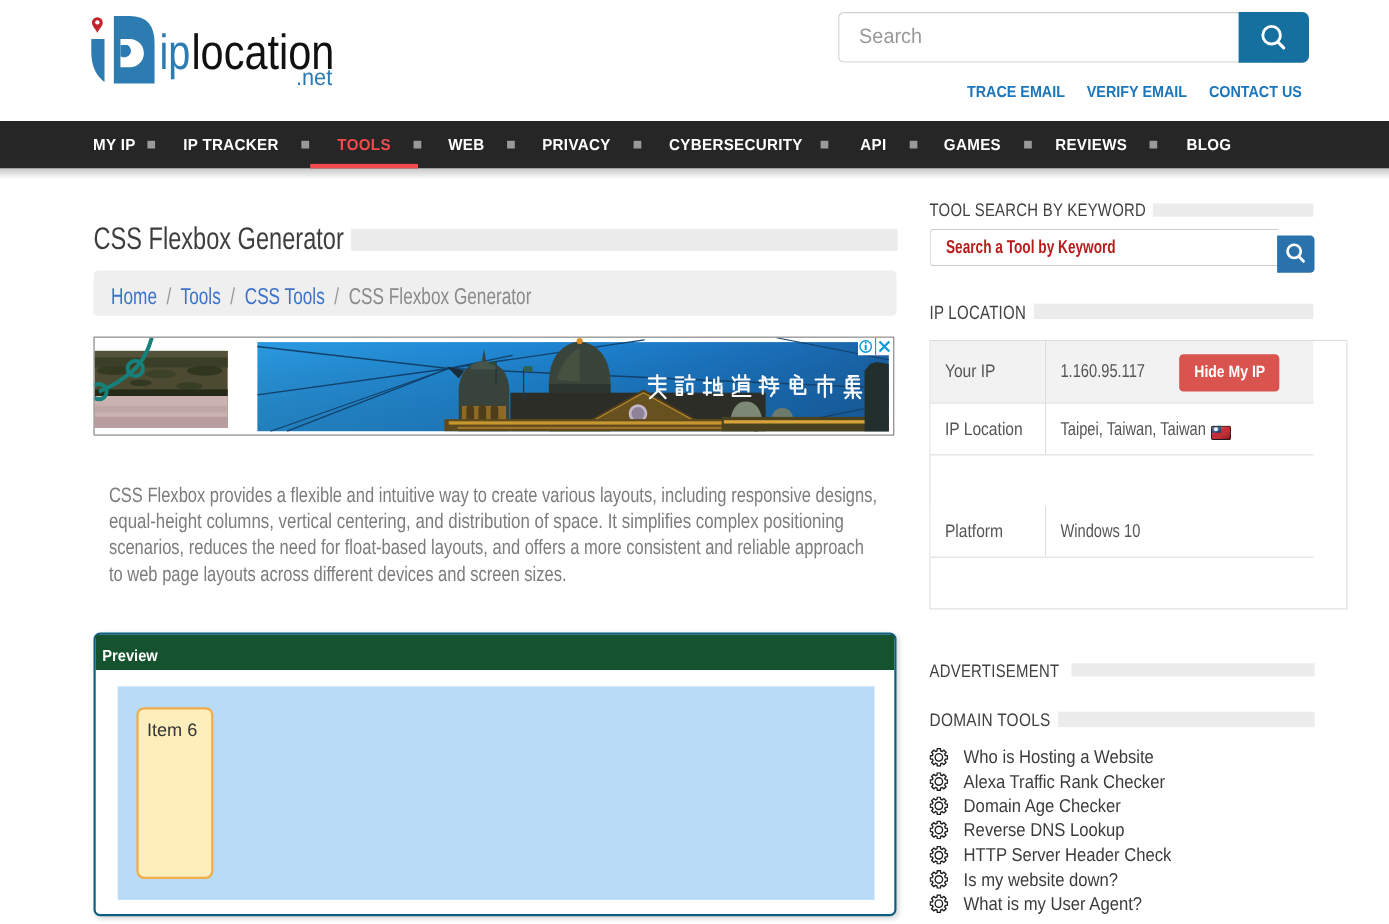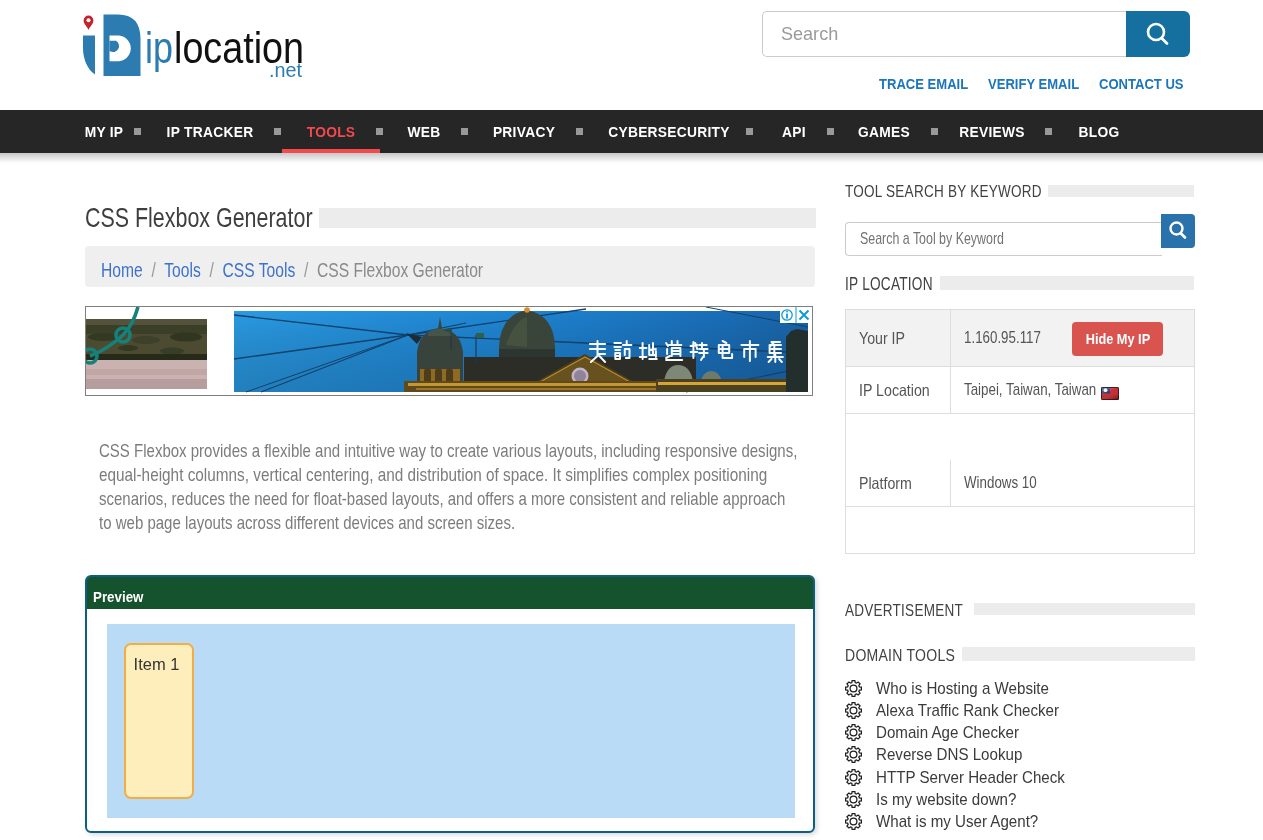--- a/index.html
+++ b/index.html
@@ -29,24 +29,24 @@
 
 .pline { position:absolute; left:99px; font-size:19px; line-height:24px; color:#7c7c7c; white-space:nowrap; transform:scaleX(0.79); transform-origin:0 0; }
 
 #panel { position:absolute; left:85px; top:575px; width:730px; height:258px; border:2px solid #0d5e80; border-radius:6px; background:#fff; box-shadow:2px 2px 5px rgba(0,0,0,0.15); }
 #panel-head { position:absolute; left:0; top:0; width:726px; height:32px; background:#14532d; border-radius:3px 3px 0 0; }
 #panel-head span { display:inline-block; color:#fff; font-size:14.5px; font-weight:bold; line-height:41px; margin-left:6px; transform:scaleX(0.92); transform-origin:0 50%; }
 #flexwrap { position:absolute; left:20px; top:47px; width:688px; height:194px; background:#b9dbf6; }
 #item1 { position:absolute; left:17px; top:19px; width:70px; height:156px; background:#fdeebb; border:2.5px solid #f2ac49; border-radius:7px; color:#353535; font-size:16.5px; text-align:center; padding-top:10px; padding-right:5px; }
 
 .side-h { position:absolute; font-size:16.5px; color:#414141; letter-spacing:0.3px; white-space:nowrap; transform:scaleX(0.82); transform-origin:0 50%; }
-#tool-input { position:absolute; left:845px; top:222px; width:317px; height:34px; border:1px solid #ccc; border-right:none; border-radius:4px 0 0 4px; color:#737373; font-size:16px; line-height:32px; padding-left:14px; }
+#tool-input { position:absolute; left:845px; top:208px; width:317px; height:34px; border:1px solid #ccc; border-right:none; border-radius:4px 0 0 4px; color:#b91c1c; font-size:16px; line-height:32px; padding-left:14px;font-weight:bold; }
 #tool-btn { position:absolute; left:1161px; top:214px; width:34px; height:34px; background:#2a72ac; border-radius:0 4px 4px 0; }
 
-#iptable { position:absolute; left:845px; top:309px; width:350px; height:245px; border:1px solid #ddd; }
+#iptable { position:absolute; left:845px; top:309px; width:380px; height:245px; border:1px solid #ddd; }
 .trow { position:absolute; left:0; width:348px; border-bottom:1px solid #ddd; }
 .trow .lbl { position:absolute; left:13px; top:0; height:100%; display:flex; align-items:center; font-size:16.5px; color:#555; transform:scaleX(0.86); transform-origin:0 50%; }
 .trow .val { position:absolute; left:118px; top:0; height:100%; display:flex; align-items:center; font-size:17px; color:#555; transform:scaleX(0.785); transform-origin:0 50%; }
 .colsep { position:absolute; left:104px; top:0; width:1px; height:100%; background:#ddd; }
 #hidebtn { position:absolute; left:206px; top:12px; width:91px; height:34px; background:#d9534f; border-radius:4px; color:#fff; font-size:15px; font-weight:bold; text-align:center; line-height:34px;margin-left:20px; }
 
 .dlink { position:absolute; left:876px; font-size:17px; color:#3b3b3b; white-space:nowrap; transform:scaleX(0.89); transform-origin:0 50%; }
 .gear { position:absolute; left:845px; width:17px; height:17px; }
 </style>
 </head>
@@ -217,21 +217,21 @@
 <div>
 <span class="pline" style="top:439px;">CSS Flexbox provides a flexible and intuitive way to create various layouts, including responsive designs,</span>
 <span class="pline" style="top:463px; transform:scaleX(0.807);">equal-height columns, vertical centering, and distribution of space. It simplifies complex positioning</span>
 <span class="pline" style="top:487px;">scenarios, reduces the need for float-based layouts, and offers a more consistent and reliable approach</span>
 <span class="pline" style="top:511px;">to web page layouts across different devices and screen sizes.</span>
 </div>
 
 <div id="panel">
   <div id="panel-head"><span>Preview</span></div>
   <div id="flexwrap">
-      <div id="item1">Item 1</div>
+      <div id="item1">Item 6</div>
     </div>
 </div>
 
 <span class="side-h" style="left:845px; top:182px;">TOOL SEARCH BY KEYWORD</span>
 <div class="hbar" style="left:1048px; top:185px; width:146px; height:12px;"></div>
 <div id="tool-input"><span class="c" style="font-size:17px; transform:scaleX(0.73);">Search a Tool by Keyword</span></div>
 <div id="tool-btn"><svg width="34" height="34" viewBox="0 0 34 34">
       <circle cx="15.5" cy="14.5" r="6" fill="none" stroke="#fff" stroke-width="2.4"></circle>
       <line x1="20" y1="19.5" x2="24" y2="23.5" stroke="#fff" stroke-width="2.6" stroke-linecap="round"></line>
     </svg></div>

